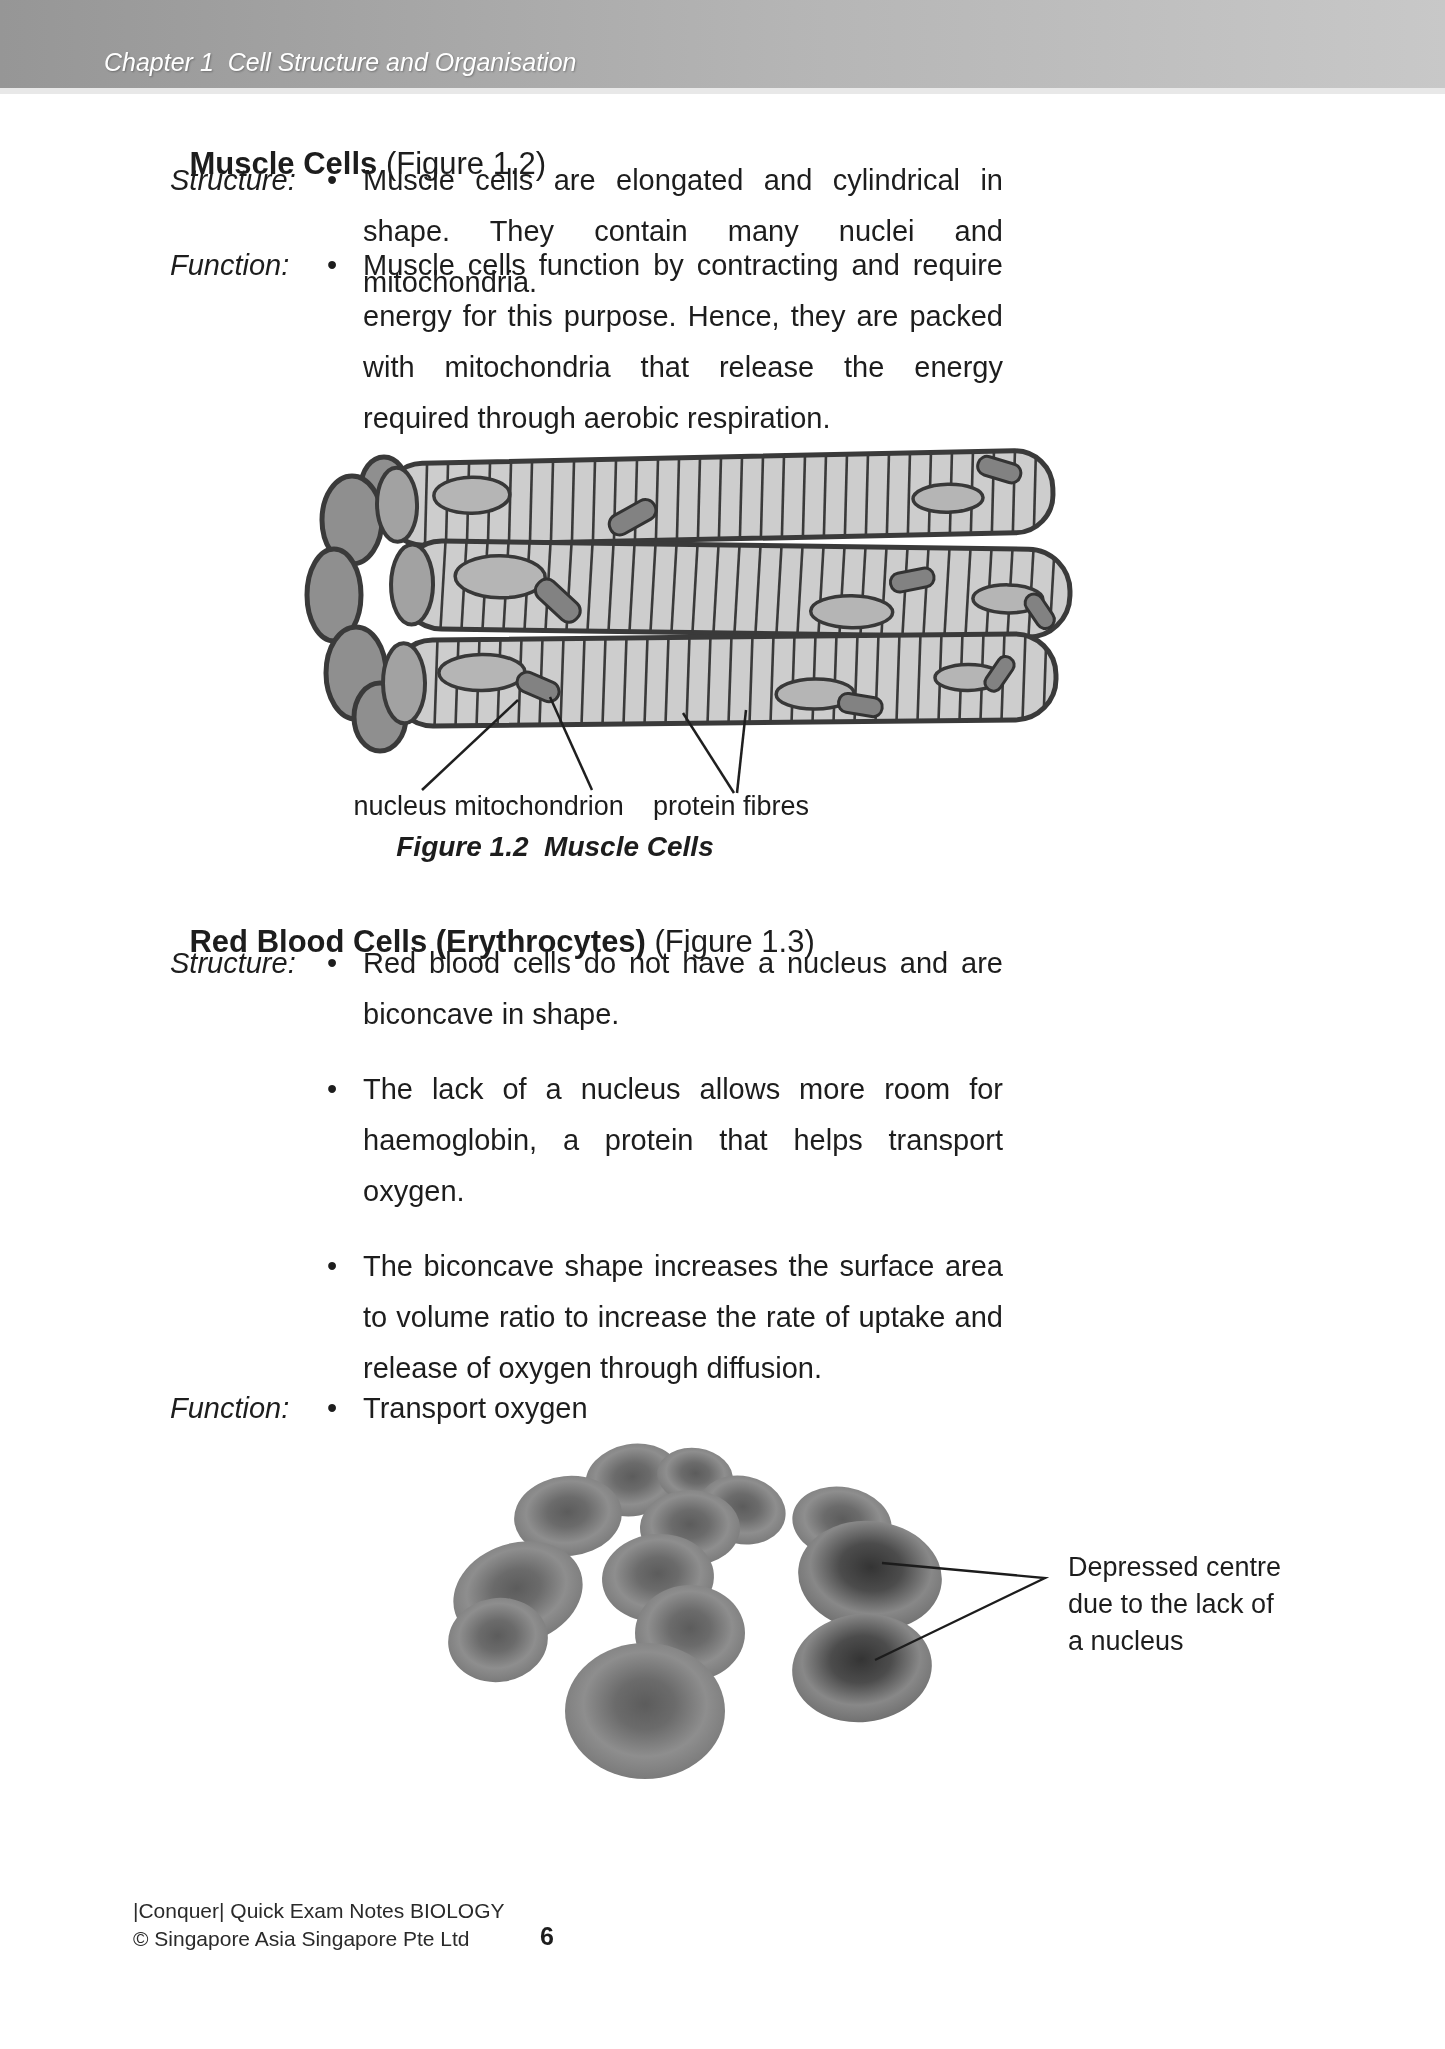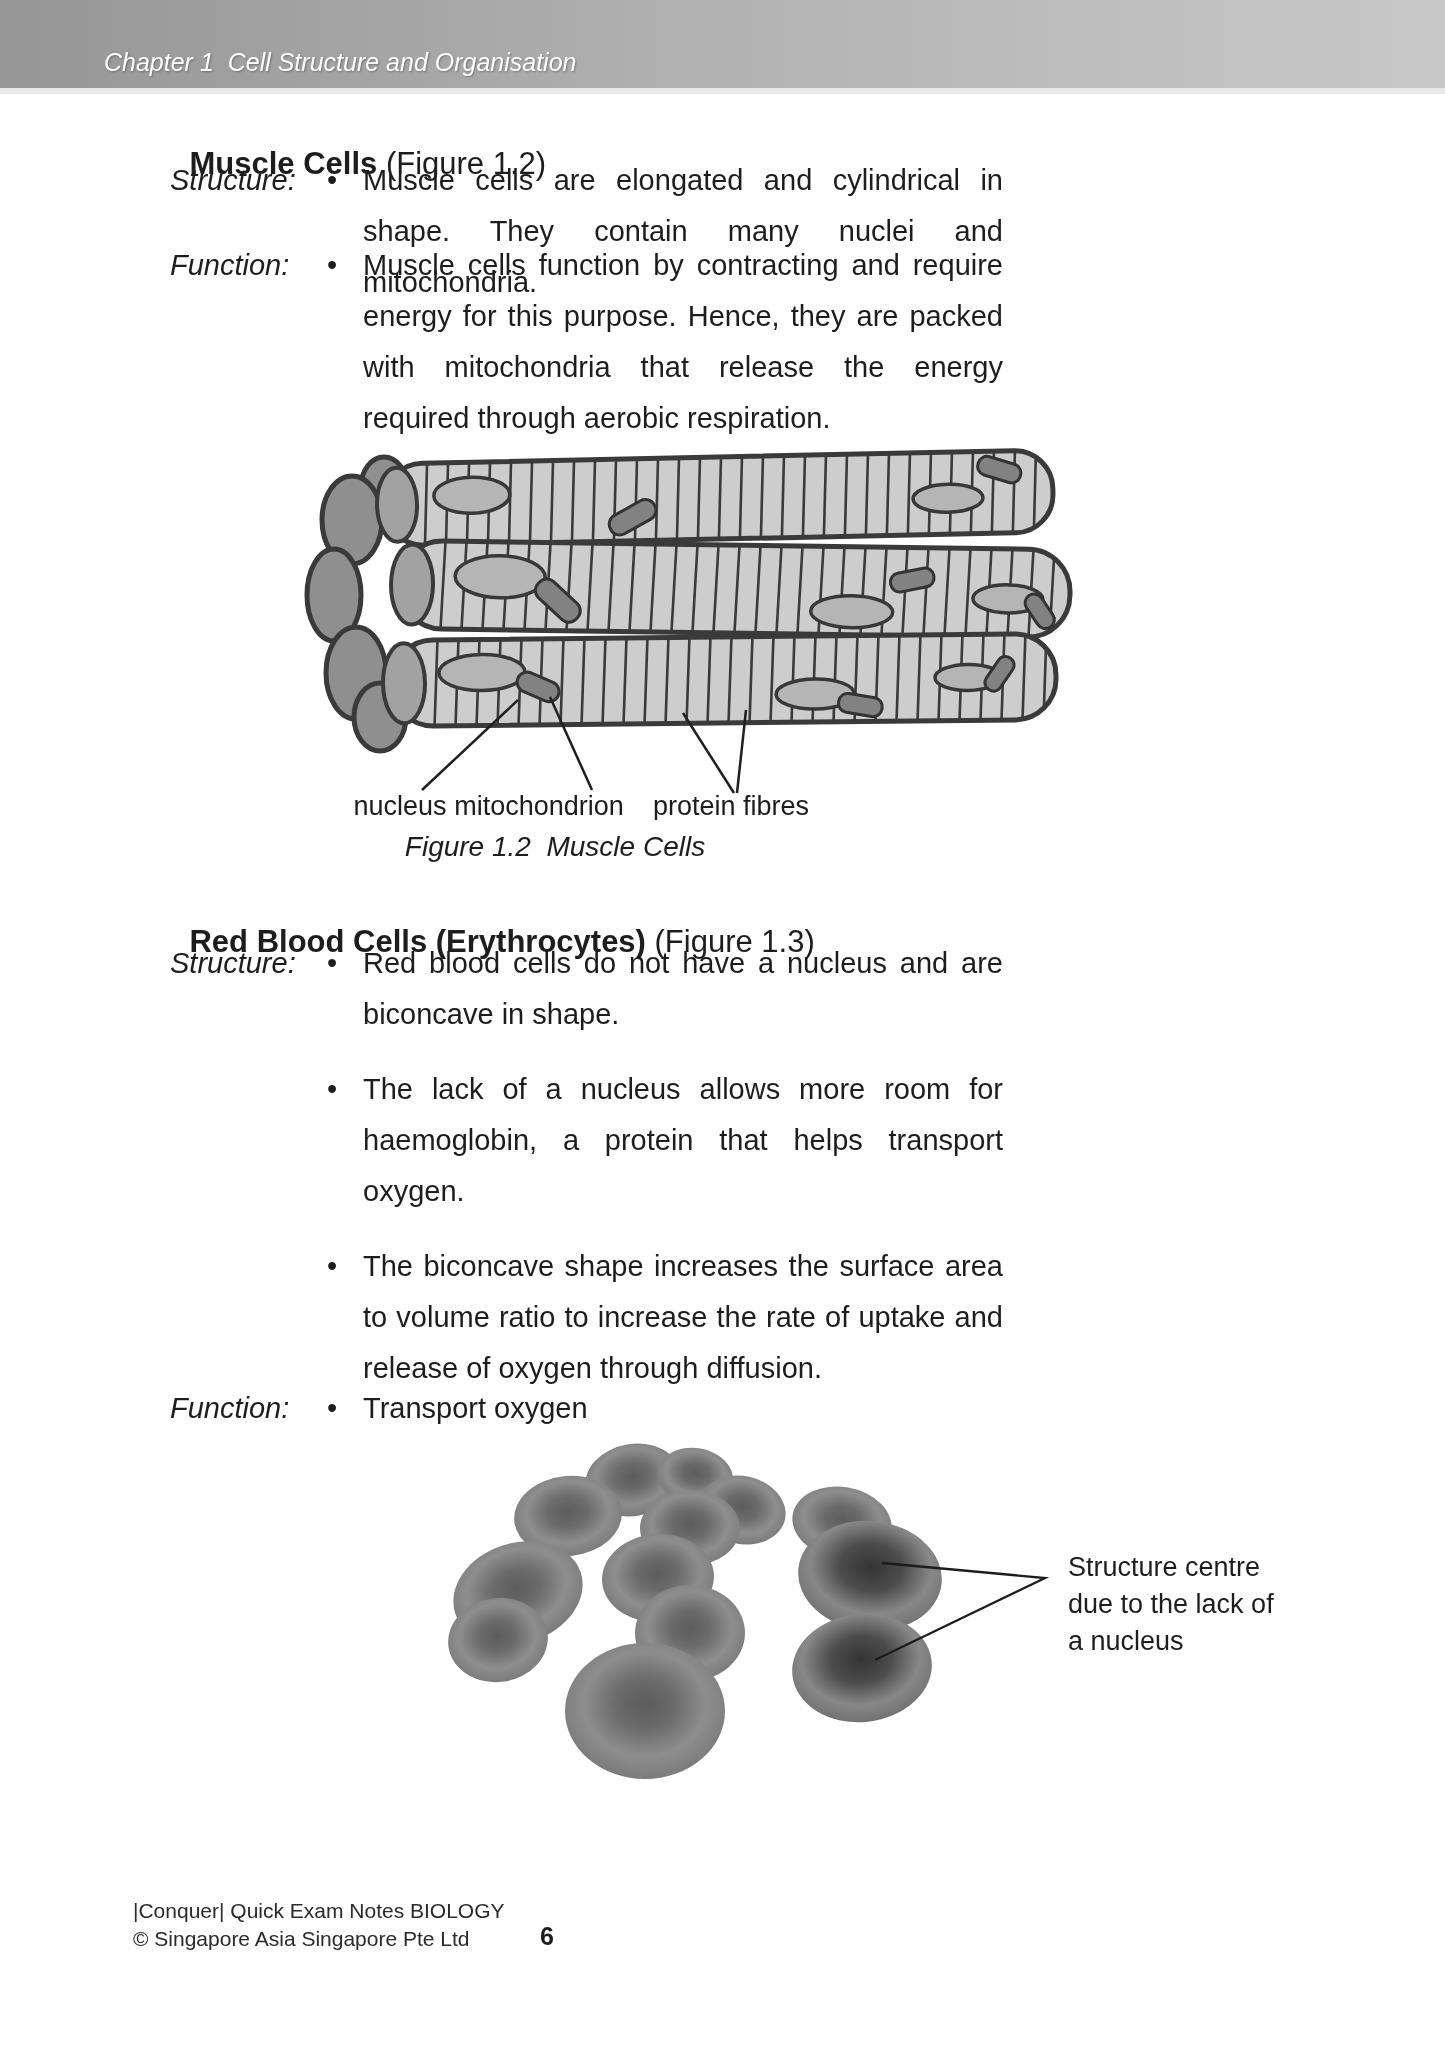--- a/index.html
+++ b/index.html
@@ -51,21 +51,21 @@
   #muscle-function-label{top:240px;}
   #muscle-function-bullets{top:240px;}
   #rbc-structure-label{top:938px;}
   #rbc-structure-bullets{top:938px;}
   #rbc-function-label{top:1383px;}
   #rbc-function-bullets{top:1383px;}
   
   #muscle-figure{position:absolute;left:300px;top:445px;width:780px;height:375px;}
   .fig-caption{
     position:absolute;text-align:center;
-    font-weight:normal;font-style:italic;font-size:28px;
+    font-weight:bold;font-style:italic;font-size:28px;
     white-space:pre-wrap;
   }
   #muscle-caption{left:290px;top:831px;width:530px;}
   #rbc-figure{position:absolute;left:390px;top:1428px;width:660px;height:375px;}
   #rbc-annotation{
     position:absolute;left:1068px;top:1549px;width:260px;
     font-size:27px;line-height:37px;
   }
   #rbc-caption{left:440px;top:1776px;width:610px;}
   .svg-label{font-size:27px;fill:#1c1c1c;font-family:"Liberation Sans","DejaVu Sans",sans-serif;}
@@ -334,21 +334,21 @@
       <ellipse cx="300" cy="205" rx="55" ry="48" fill="url(#rg1)"></ellipse>
       <ellipse cx="472" cy="240" rx="70" ry="54" fill="url(#rg2)" transform="rotate(-6 472 240)"></ellipse>
       <ellipse cx="255" cy="283" rx="80" ry="68" fill="url(#rg1)"></ellipse>
     </g>
     <g stroke="#1c1c1c" stroke-width="2.3" fill="none">
       <path d="M 492 135 L 655 150 L 485 232"></path>
     </g>
   </svg>
 
   <div id="rbc-annotation">
-    <div>Structure centre</div>
+    <div>Depressed centre</div>
     <div>due to the lack of</div>
     <div>a nucleus</div>
   </div>
 
 
   <div class="footer">
     <div>|Conquer| Quick Exam Notes BIOLOGY</div>
     <div>© Singapore Asia Singapore Pte Ltd</div>
   </div>
   <div class="page-number">6</div>

